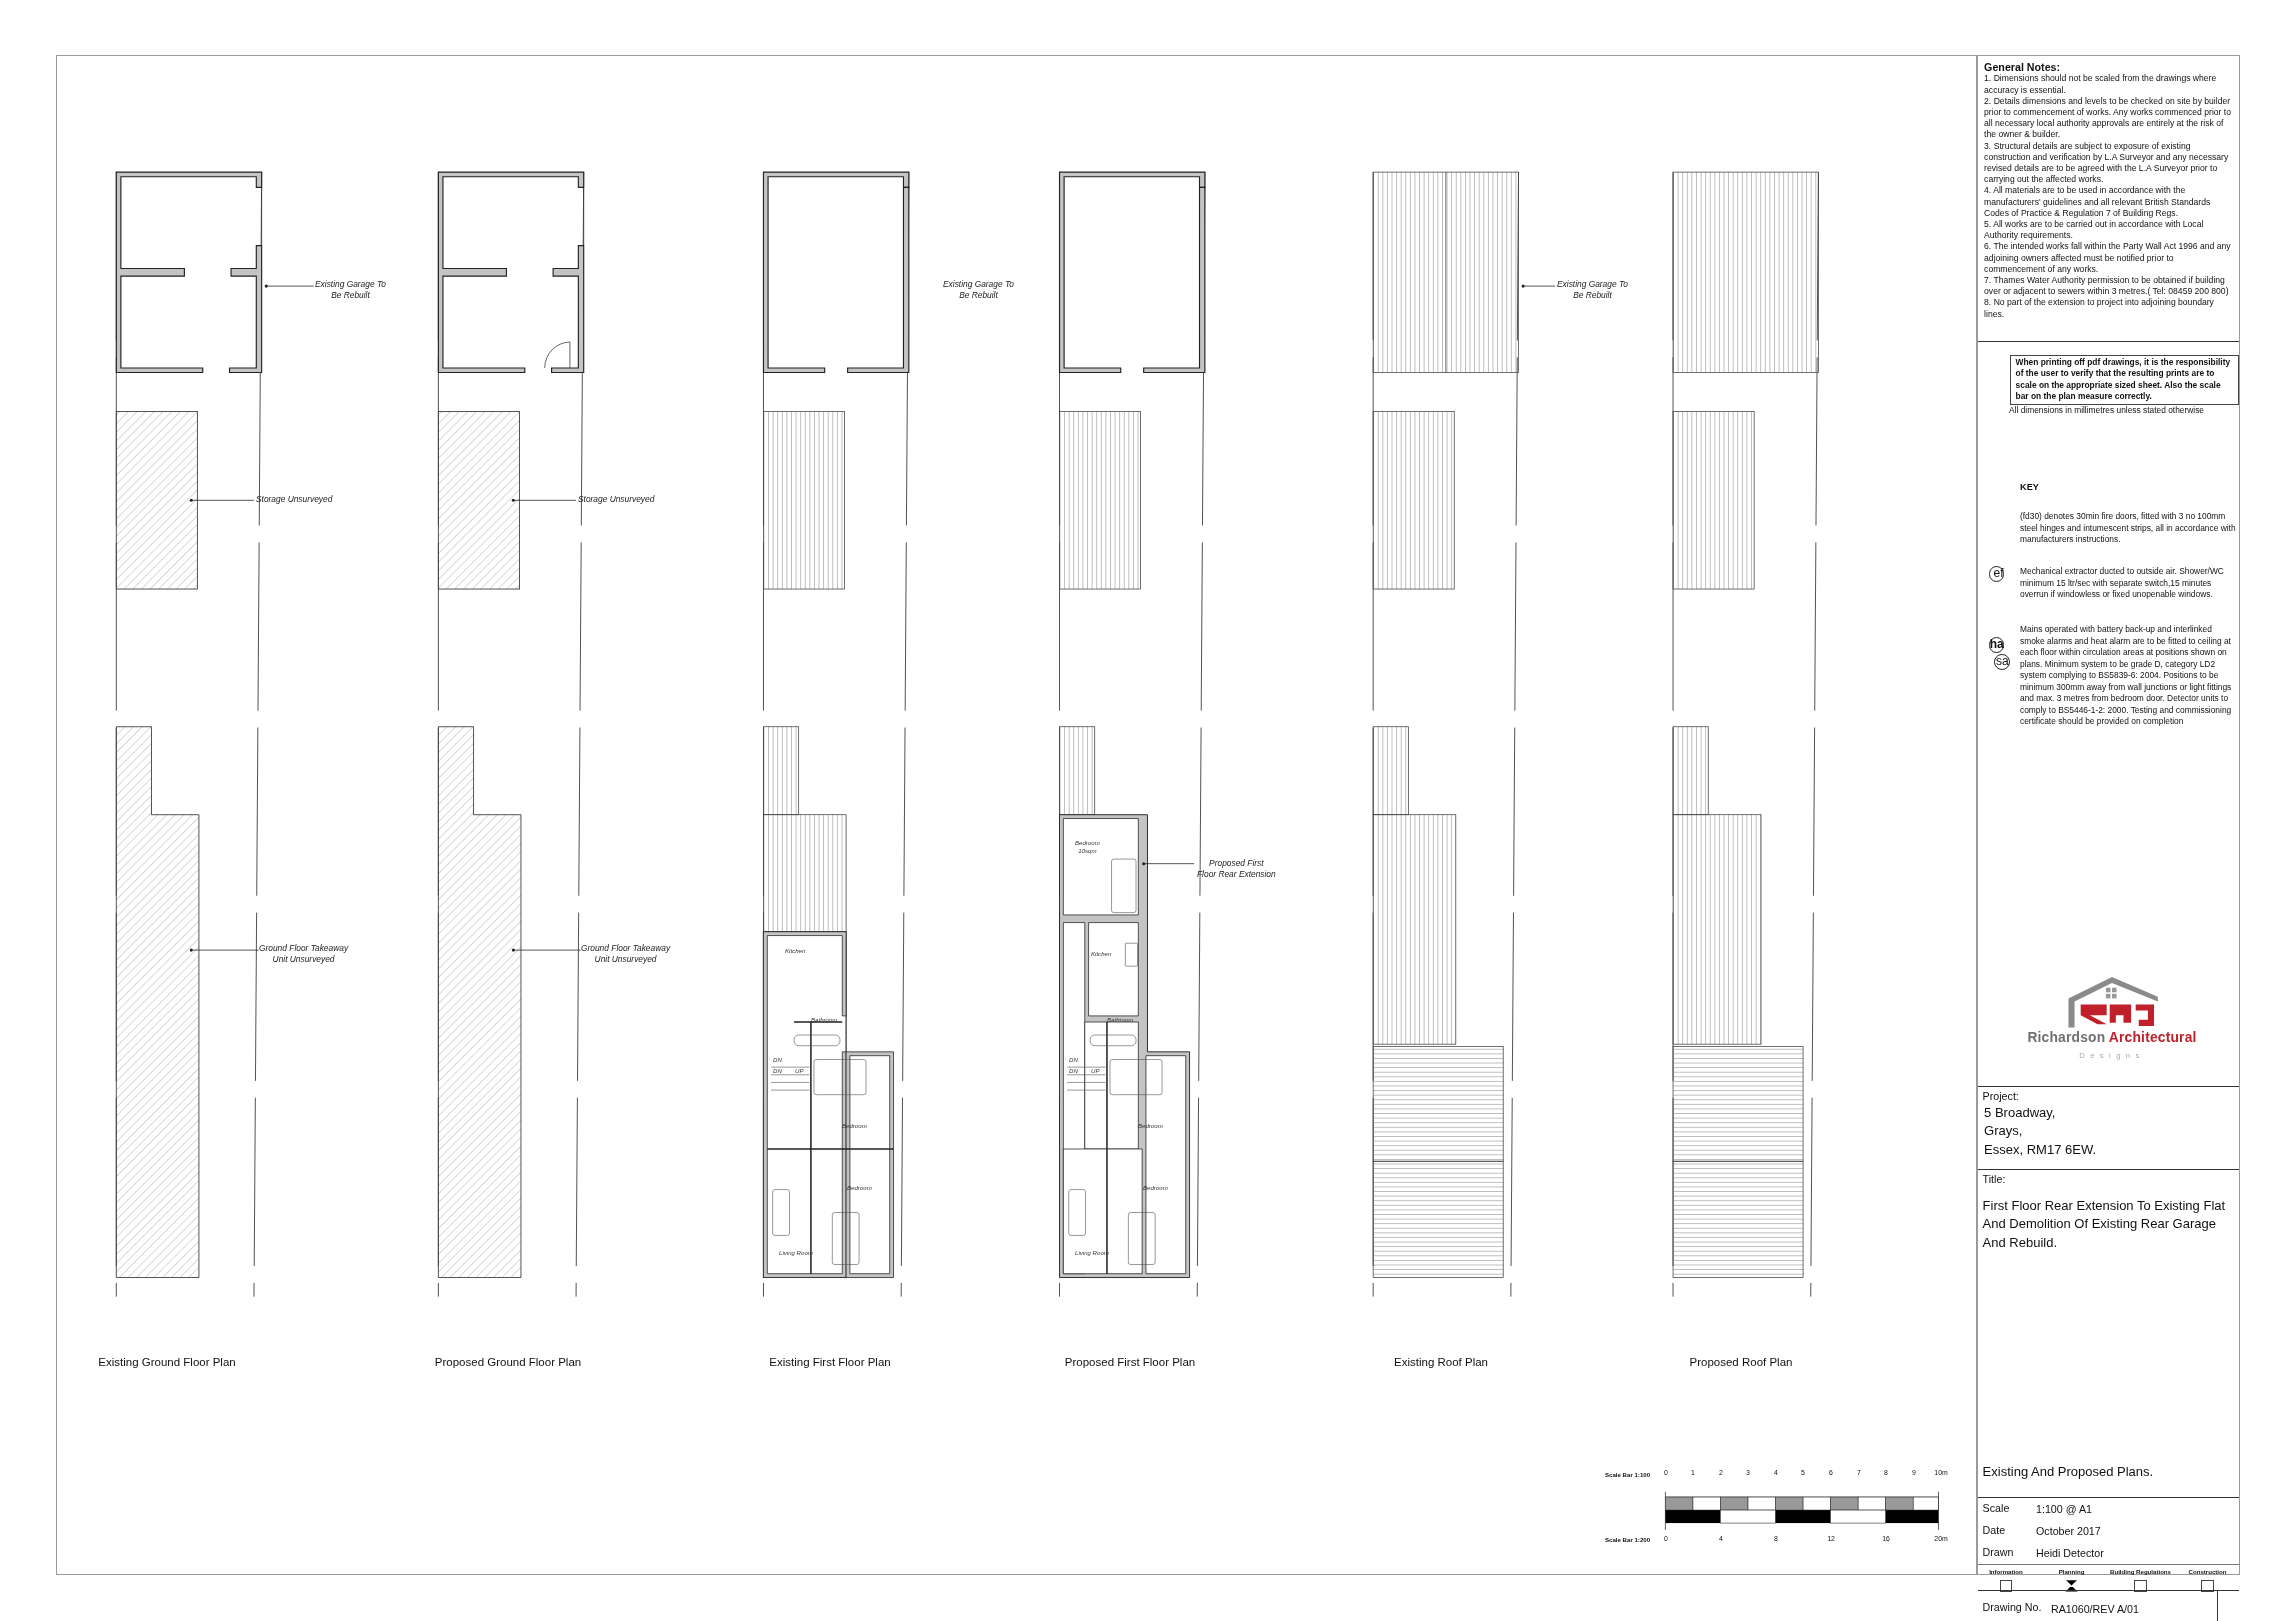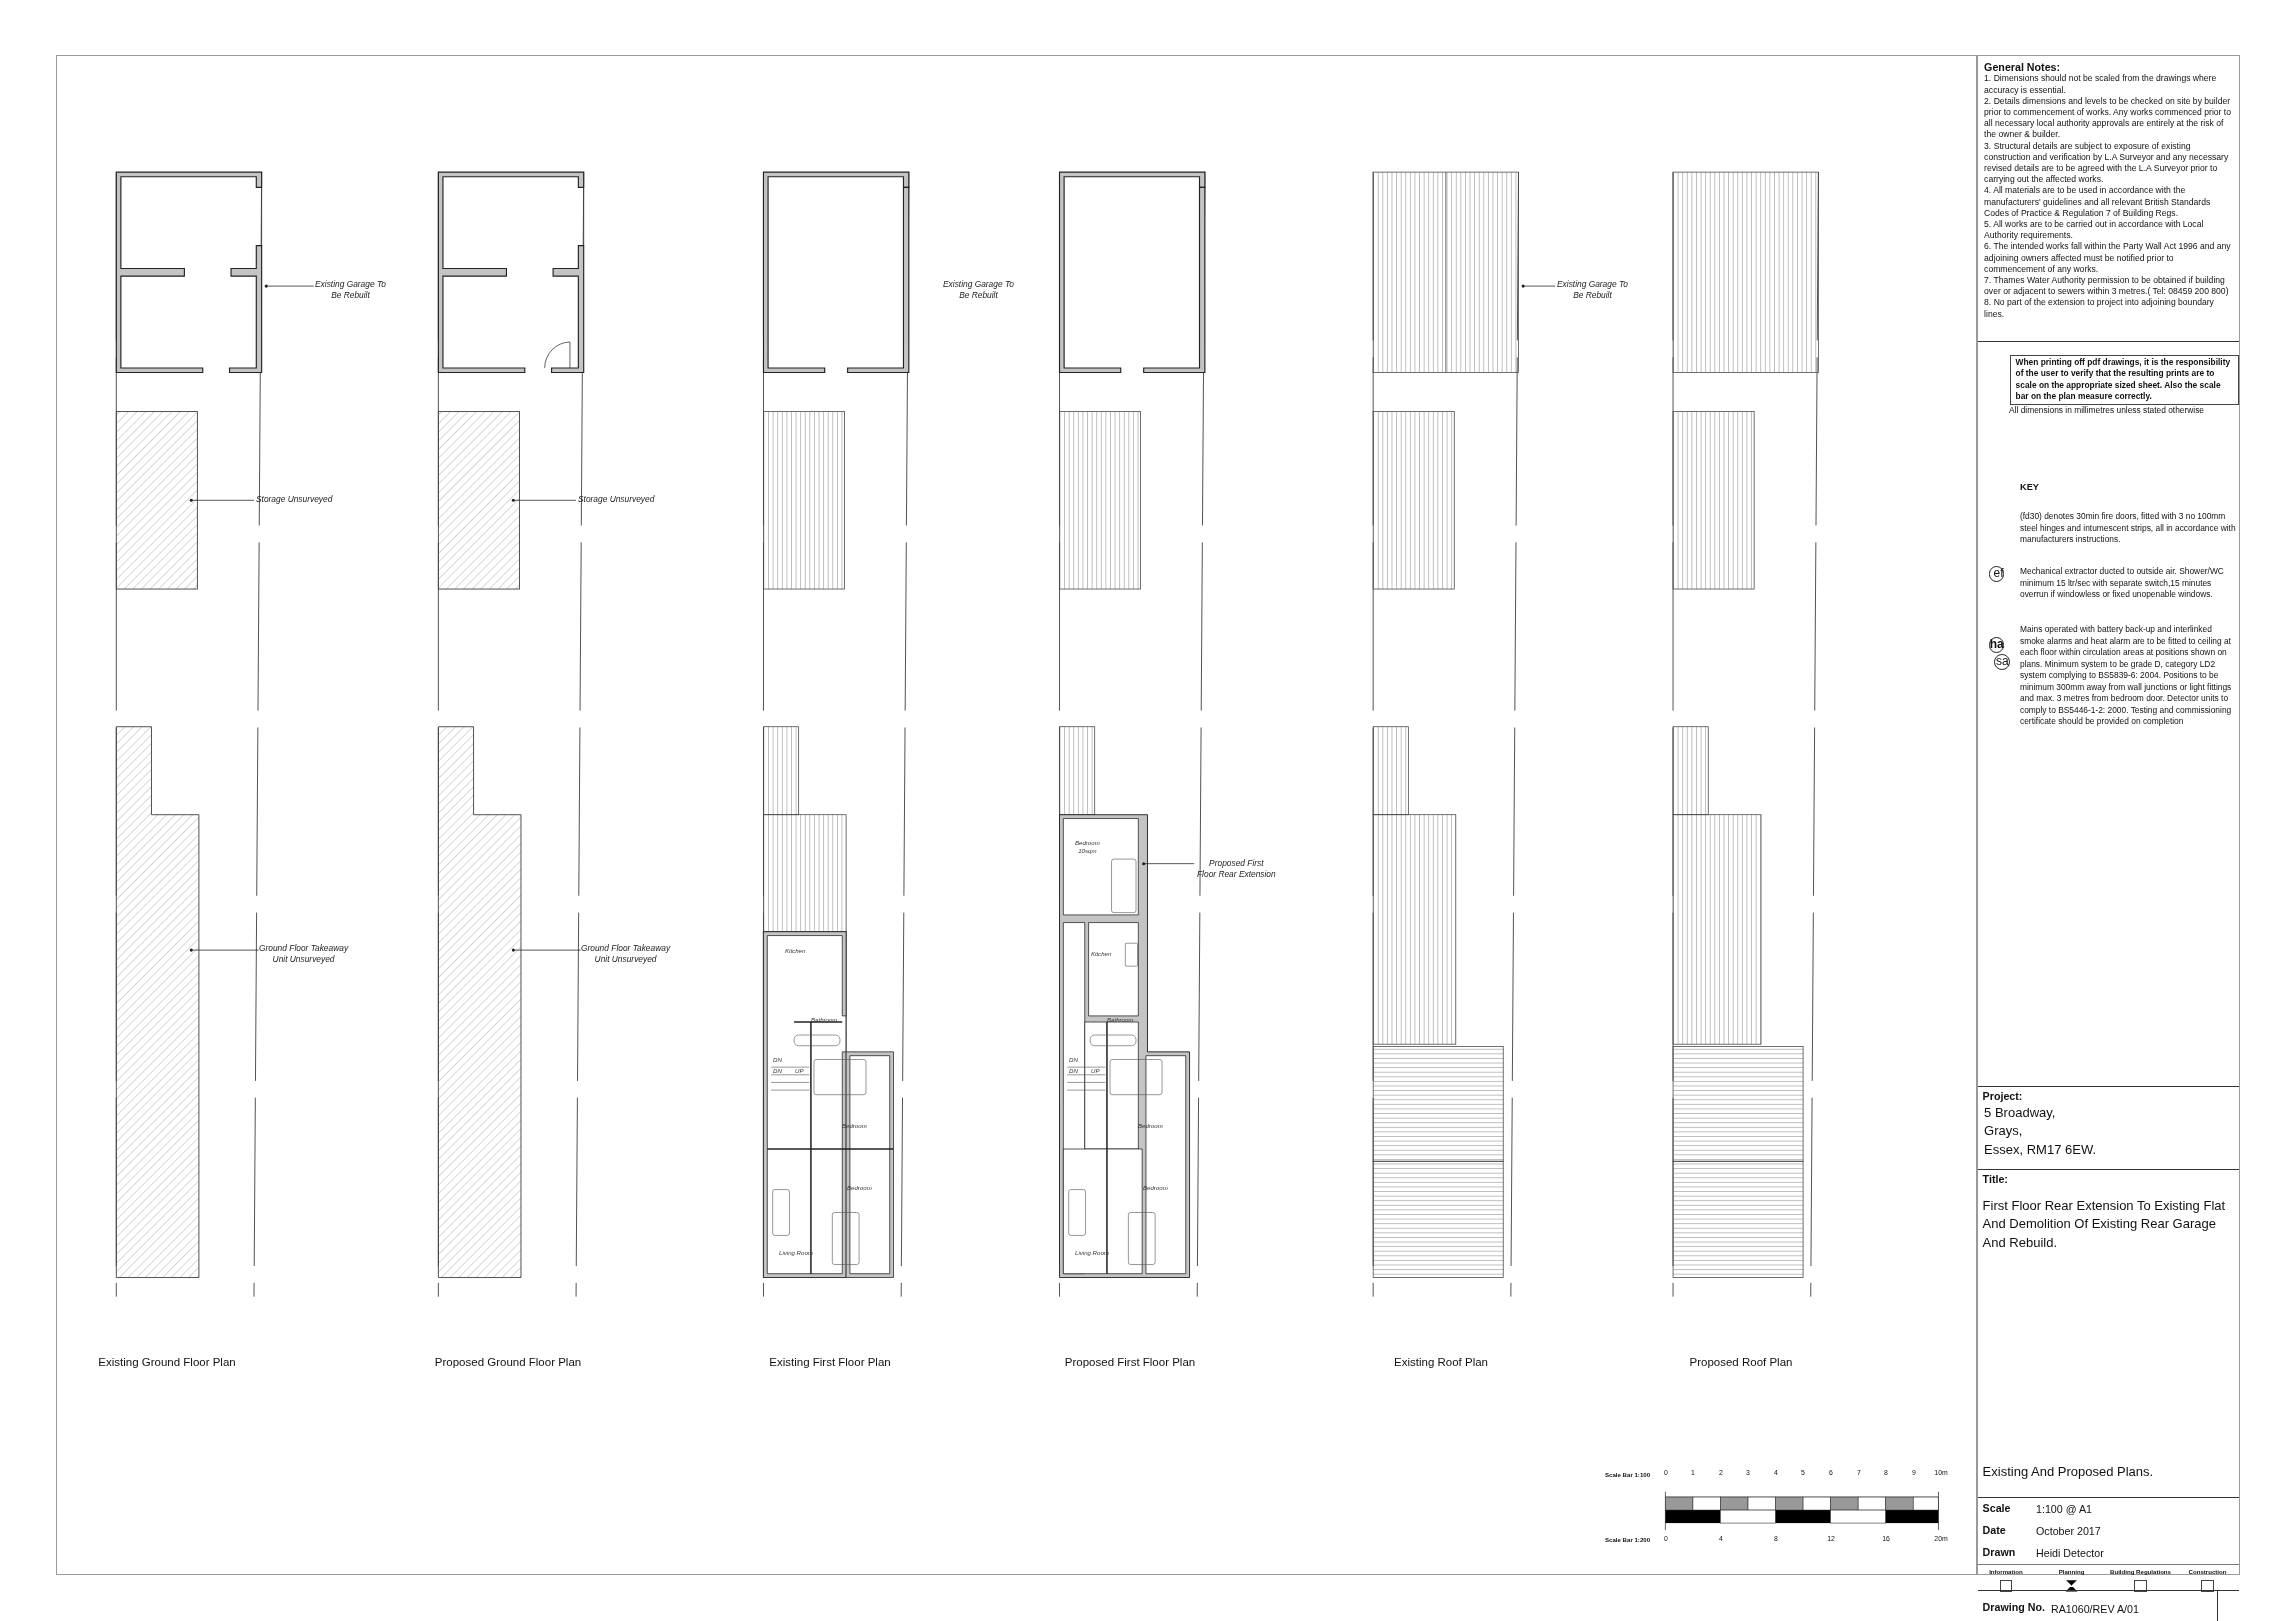--- a/index.html
+++ b/index.html
@@ -14,21 +14,21 @@
   .tb .section { position:absolute; left:0; right:0; }
   .notes { top:3.1px; padding:3.1px 4.6px 0 6.1px; }
   .notes h4 { margin:0; font-size:10.7px; line-height:12.2px; }
   .notes p { margin:0; }
   .print-box { position:absolute; left:32px; top:300px; width:218px; border:1.1px solid #444; padding:0.8px 4.6px; font-size:8.4px; line-height:11.5px;font-weight:bold; }
   .dims { position:absolute; left:31px; top:350px; font-size:8.4px; }
   .key-title { position:absolute; left:42px; top:427px; font-weight:bold; font-size:9.2px; }
   .key-item { position:absolute; left:42px; width:218px; font-size:8.4px; line-height:11.5px; }
   .sym { position:absolute; width:13.8px; height:13.8px; border:1px solid #222; border-radius:50%; font-size:12px; line-height:13.8px; text-align:right; }
   .divider { position:absolute; left:0; right:0; height:0; border-top:1.5px solid #333; }
-  .lbl-bold { position:absolute; font-weight:bold; font-size:10.7px;text-align:center; }
+  .lbl-bold { position:absolute; font-weight:normal; font-size:10.7px;text-align:center; }
   .val { position:absolute; font-size:13px; line-height:16px; }
   .logo { position:absolute; left:46px; top:922px; width:176px; height:99px; }
   .logo-text { position:absolute; left:0; top:55px; width:176px; text-align:center; font-size:13.8px; font-weight:bold; letter-spacing:0.2px; }
   .logo-text .g { color:#707070; } .logo-text .r { color:#c0202a; }
   .logo-sub { position:absolute; left:0; top:73px; width:176px; text-align:center; font-size:7.7px; letter-spacing:5.4px; color:#aaa; }
   .status-row { position:absolute; top:1463px; left:0; right:0; height:26px; }
   .status-cell { position:absolute; top:0; width:65px; text-align:center; font-size:6.1px; font-weight:bold; }
   .check { display:block; margin:2.3px auto 0; width:12.2px; height:12.2px; border:1.1px solid #444; box-sizing:border-box; }
   .check.on { background:linear-gradient(to bottom, #000 0 45%, #fff 45% 55%, #000 55% 100%); clip-path:polygon(0 0,100% 0,50% 50%,100% 100%,0 100%,50% 50%); }
   .scalebar-lbl { position:absolute; font-size:6.1px; font-weight:bold; }
@@ -275,20 +275,37 @@
   <div class="dims">All dimensions in millimetres unless stated otherwise</div>
 
   <div class="key-title">KEY</div>
   <div class="key-item" style="top:456px;">(fd30) denotes 30min fire doors, fitted with 3 no 100mm steel hinges and intumescent strips, all in accordance with manufacturers instructions.</div>
   <div class="sym" style="left:10.7px; top:511px;">ef</div>
   <div class="key-item" style="top:511px;">Mechanical extractor ducted to outside air. Shower/WC minimum 15 ltr/sec with separate switch,15 minutes overrun if windowless or fixed unopenable windows.</div>
   <div class="sym" style="left:16px; top:569px;margin-top:30px;">sa</div>
   <div class="sym" style="left:10.7px; top:582px;font-weight:bold;">ha</div>
   <div class="key-item" style="top:569px;">Mains operated with battery back-up and interlinked smoke alarms and heat alarm are to be fitted to ceiling at each floor within circulation areas at positions shown on plans. Minimum system to be grade D, category LD2 system complying to BS5839-6: 2004.  Positions to be minimum 300mm away from wall junctions or light fittings and max. 3 metres from bedroom door. Detector units to comply to BS5446-1-2: 2000. Testing and commissioning certificate should be provided on completion</div>
 
+  <div class="logo">
+    <svg width="176" height="55" viewBox="0 0 230 72">
+      <polygon points="58,28 115,0 175,26 175,32 115,8 66,32 66,66 58,66" fill="#8a8a8a"></polygon>
+      <rect x="107" y="14" width="6" height="6" fill="#999"></rect>
+        <rect x="115" y="14" width="6" height="6" fill="#999"></rect>
+      <rect x="107" y="22" width="6" height="6" fill="#999"></rect>
+        <rect x="115" y="22" width="6" height="6" fill="#999"></rect>
+      <path d="M74,36 H108 V50 H86 L108,62 H96 L74,50 Z" fill="#c0202a"></path>
+      <path d="M112,36 H140 V60 H130 V50 H120 V60 H112 Z" fill="#c0202a"></path>
+      <path d="M146,36 H170 V64 H150 V56 H162 V44 H146 Z" fill="#c0202a"></path>
+    </svg>
+    <div class="logo-text">
+      <span class="g">Richardson</span>
+      <span class="r">Architectural</span>
+    </div>
+    <div class="logo-sub">Designs</div>
+  </div>
 
   <div class="divider" style="top:1031px;"></div>
   <div class="lbl-bold" style="left:4.6px; top:1036px;">Project:</div>
   <div class="val" style="left:6.1px; top:1050px;">5 Broadway,</div>
   <div class="val" style="left:6.1px; top:1068px;">Grays,</div>
   <div class="val" style="left:6.1px; top:1087px;">Essex, RM17 6EW.</div>
 
   <div class="divider" style="top:1114px;"></div>
   <div class="lbl-bold" style="left:4.6px; top:1119px;">Title:</div>
   <div class="val" style="left:4.6px; top:1142px; width:253px; line-height:18.4px;">First Floor Rear Extension To Existing Flat And Demolition Of Existing Rear Garage And Rebuild.</div>

